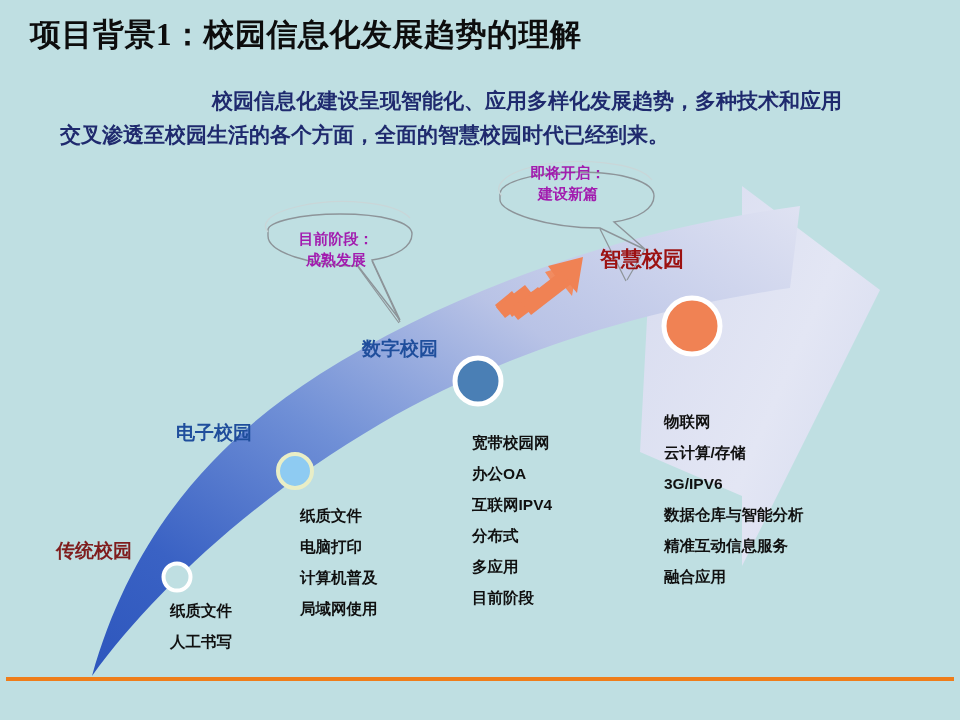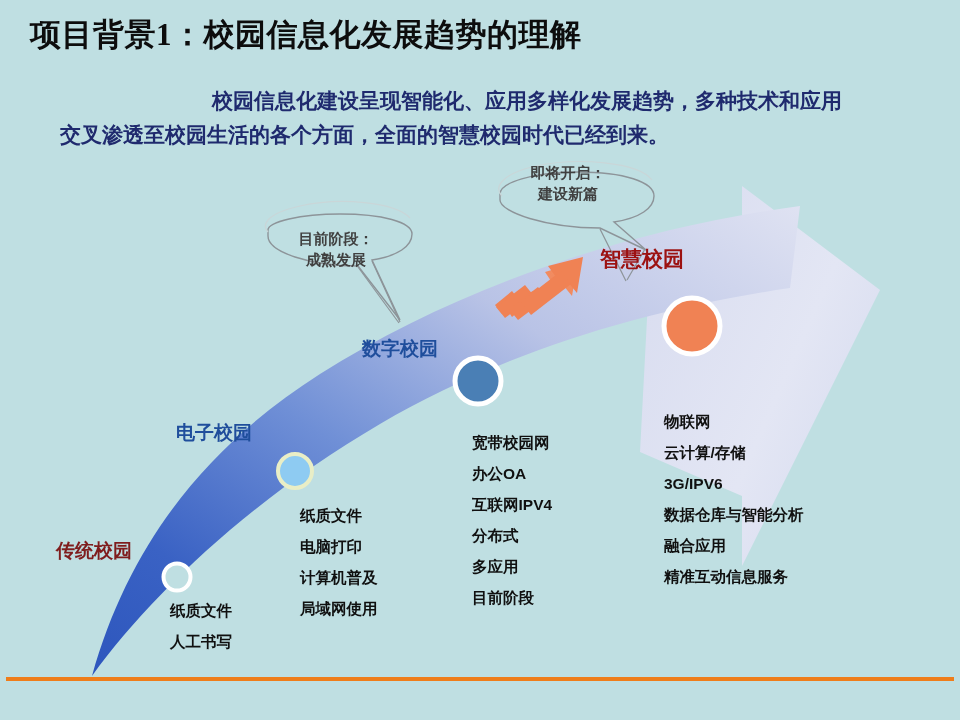--- a/index.html
+++ b/index.html
@@ -55,21 +55,21 @@
     font-weight: bold;
     white-space: nowrap;
   }
   .stage-label.blue  { color: #1f4e9c; }
   .stage-label.red   { color: #9c1111; }
 
   
   .callout-text {
     font-size: 15px;
     font-weight: bold;
-    color: #404040;
+    color: #a21caf;
     line-height: 21px;
     white-space: nowrap;
     text-align: center;
   }
 
   
   .feature-list {
     font-size: 15.5px;
     font-weight: bold;
     color: #101010;
@@ -213,19 +213,19 @@
     <span class="item">分布式</span>
     <span class="item">多应用</span>
     <span class="item">目前阶段</span>
   </div>
 
   <div class="abs feature-list" style="left:664px; top:406px;">
     <span class="item">物联网</span>
     <span class="item">云计算/存储</span>
     <span class="item">3G/IPV6</span>
     <span class="item">数据仓库与智能分析</span>
+    <span class="item">精准互动信息服务</span>
     <span class="item">融合应用</span>
-    <span class="item">精准互动信息服务</span>
   </div>
 
   <div class="abs" id="bottom-rule" style="background: rgb(239, 125, 26);"></div>
 
 </div>
 
 </body></html>

